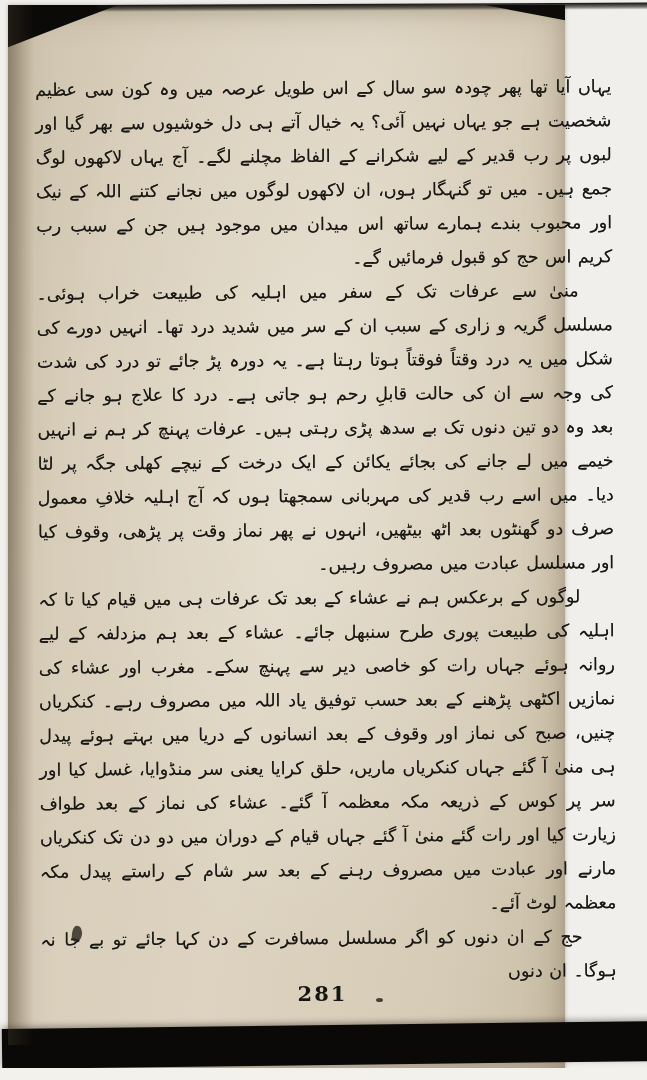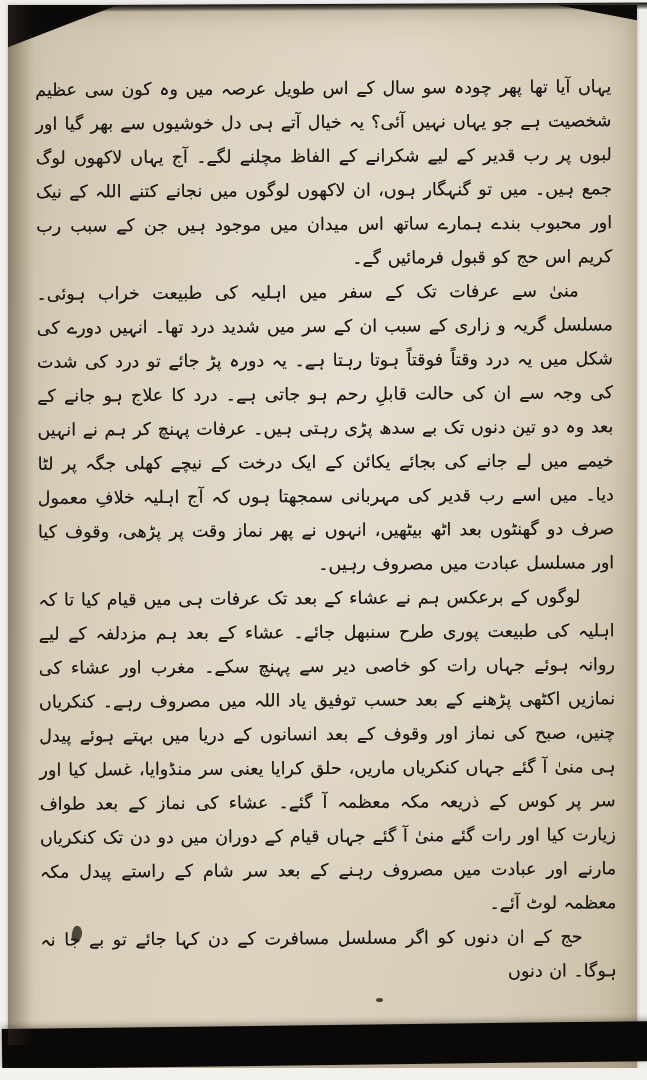--- a/index.html
+++ b/index.html
@@ -13,21 +13,21 @@
     width: 647px;
     height: 1080px;
     overflow: hidden;
     background: #f1efeb;
   }
   
   .scan-page {
     position: absolute;
     left: 8px;
     top: 5px;
-    width: 629px;
+    width: 557px;
     height: 1066px;
     background:
       radial-gradient(ellipse at 55% 40%, rgba(255,255,255,0.28), rgba(0,0,0,0) 60%),
       linear-gradient(100deg, #cdc2ac 0%, #d8cdb9 18%, #ddd3c0 50%, #d6cbb6 82%, #c9bda6 100%);
     box-shadow:
       inset 0 0 38px rgba(90,75,50,0.35),
       inset 6px 0 18px rgba(80,65,45,0.25),
       0 0 4px rgba(0,0,0,0.25);
   }
   
@@ -158,20 +158,21 @@
     <div class="artifact-top-edge"></div>
     <div class="artifact-top-right"></div>
 
     <div class="text-block">
       <p>یہاں آیا تھا پھر چودہ سو سال کے اس طویل عرصہ میں وہ کون سی عظیم شخصیت ہے جو یہاں نہیں آئی؟ یہ خیال آتے ہی دل خوشیوں سے بھر گیا اور لبوں پر رب قدیر کے لیے شکرانے کے الفاظ مچلنے لگے۔ آج یہاں لاکھوں لوگ جمع ہیں۔ میں تو گنہگار ہوں، ان لاکھوں لوگوں میں نجانے کتنے اللہ کے نیک اور محبوب بندے ہمارے ساتھ اس میدان میں موجود ہیں جن کے سبب رب کریم اس حج کو قبول فرمائیں گے۔</p>
       <p class="indent">منیٰ سے عرفات تک کے سفر میں اہلیہ کی طبیعت خراب ہوئی۔ مسلسل گریہ و زاری کے سبب ان کے سر میں شدید درد تھا۔ انہیں دورے کی شکل میں یہ درد وقتاً فوقتاً ہوتا رہتا ہے۔ یہ دورہ پڑ جائے تو درد کی شدت کی وجہ سے ان کی حالت قابلِ رحم ہو جاتی ہے۔ درد کا علاج ہو جانے کے بعد وہ دو تین دنوں تک بے سدھ پڑی رہتی ہیں۔ عرفات پہنچ کر ہم نے انہیں خیمے میں لے جانے کی بجائے یکائن کے ایک درخت کے نیچے کھلی جگہ پر لٹا دیا۔ میں اسے رب قدیر کی مہربانی سمجھتا ہوں کہ آج اہلیہ خلافِ معمول صرف دو گھنٹوں بعد اٹھ بیٹھیں، انہوں نے پھر نماز وقت پر پڑھی، وقوف کیا اور مسلسل عبادت میں مصروف رہیں۔</p>
       <p class="indent">لوگوں کے برعکس ہم نے عشاء کے بعد تک عرفات ہی میں قیام کیا تا کہ اہلیہ کی طبیعت پوری طرح سنبھل جائے۔ عشاء کے بعد ہم مزدلفہ کے لیے روانہ ہوئے جہاں رات کو خاصی دیر سے پہنچ سکے۔ مغرب اور عشاء کی نمازیں اکٹھی پڑھنے کے بعد حسب توفیق یاد اللہ میں مصروف رہے۔ کنکریاں چنیں، صبح کی نماز اور وقوف کے بعد انسانوں کے دریا میں بہتے ہوئے پیدل ہی منیٰ آ گئے جہاں کنکریاں ماریں، حلق کرایا یعنی سر منڈوایا، غسل کیا اور سر پر کوس کے ذریعہ مکہ معظمہ آ گئے۔ عشاء کی نماز کے بعد طواف زیارت کیا اور رات گئے منیٰ آ گئے جہاں قیام کے دوران میں دو دن تک کنکریاں مارنے اور عبادت میں مصروف رہنے کے بعد سر شام کے راستے پیدل مکہ معظمہ لوٹ آئے۔</p>
       <p class="indent">حج کے ان دنوں کو اگر مسلسل مسافرت کے دن کہا جائے تو بے جا نہ ہوگا۔ ان دنوں</p>
     </div>
 
+    <div class="page-number">281</div>
 
     <div class="artifact-smudge"></div>
     <div class="artifact-dot"></div>
 
     <div class="artifact-bottom-band"></div>
   </div>
 
   <div class="artifact-left-shade"></div>
   <div class="artifact-bottom-strip"></div>
 

